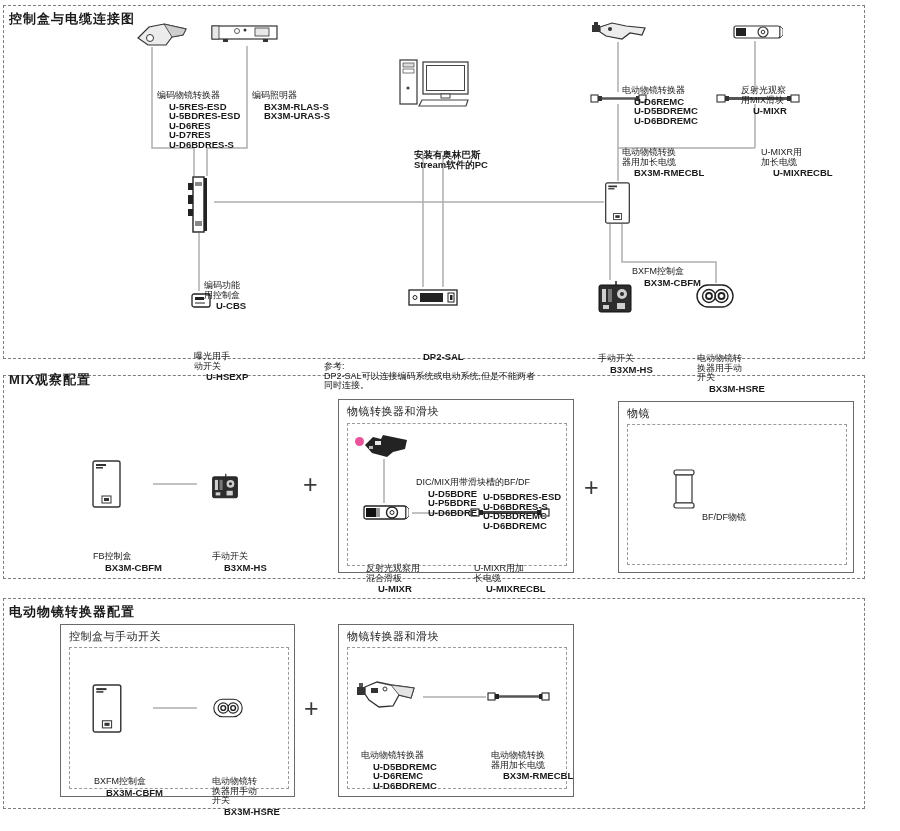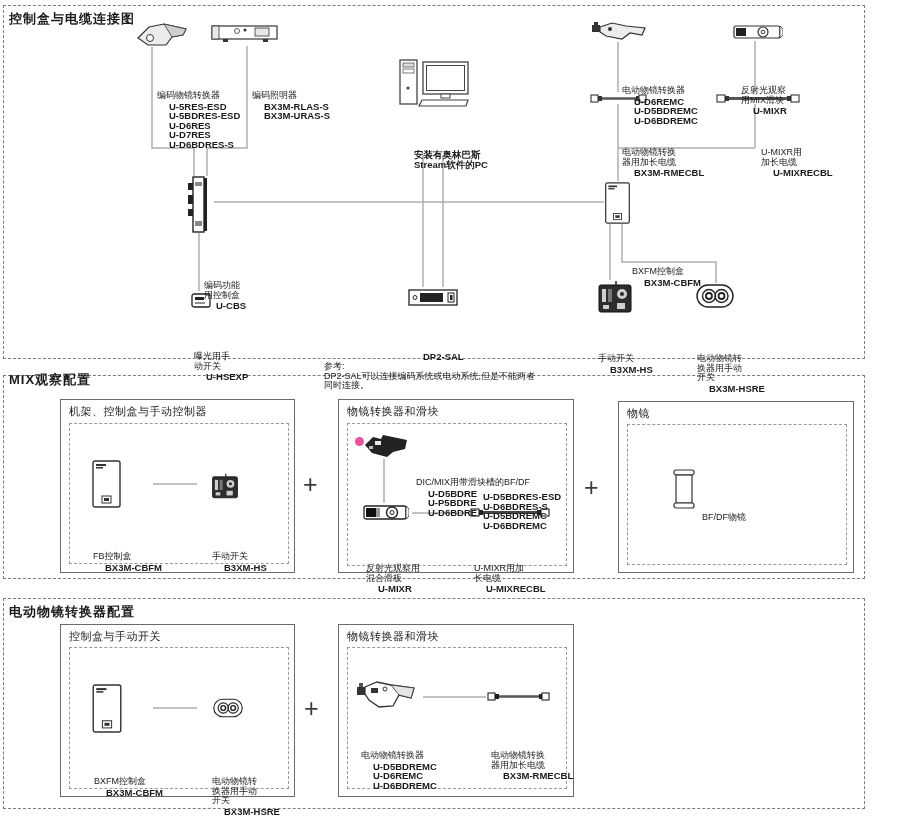--- a/index.html
+++ b/index.html
@@ -26,24 +26,20 @@
 <div id="canvas">
 
   <div class="section" style="left:3px;top:5px;width:860px;height:352px"></div>
   <div class="section" style="left:3px;top:375px;width:860px;height:202px"></div>
   <div class="section" style="left:3px;top:598px;width:860px;height:209px"></div>
 
   <div class="sec-title" style="left:9px;top:10px">控制盒与电缆连接图</div>
   <div class="sec-title" style="left:9px;top:371px">MIX观察配置</div>
   <div class="sec-title" style="left:9px;top:603px">电动物镜转换器配置</div>
 
-  <div class="box" style="left:60px;top:399px;width:233px;height:172px">
-    <div class="box-title">机架、控制盒与手动控制器</div>
-    <div class="inner" style="left:8px;top:23px;width:218px;height:139px"></div>
-  </div>
   <div class="box" style="left:338px;top:399px;width:234px;height:172px">
     <div class="box-title">物镜转换器和滑块</div>
     <div class="inner" style="left:8px;top:23px;width:218px;height:141px"></div>
   </div>
   <div class="box" style="left:60px;top:624px;width:233px;height:171px">
     <div class="box-title">控制盒与手动开关</div>
     <div class="inner" style="left:8px;top:22px;width:218px;height:140px"></div>
   </div>
 
   <div class="box" style="left:618px;top:401px;width:234px;height:170px">

